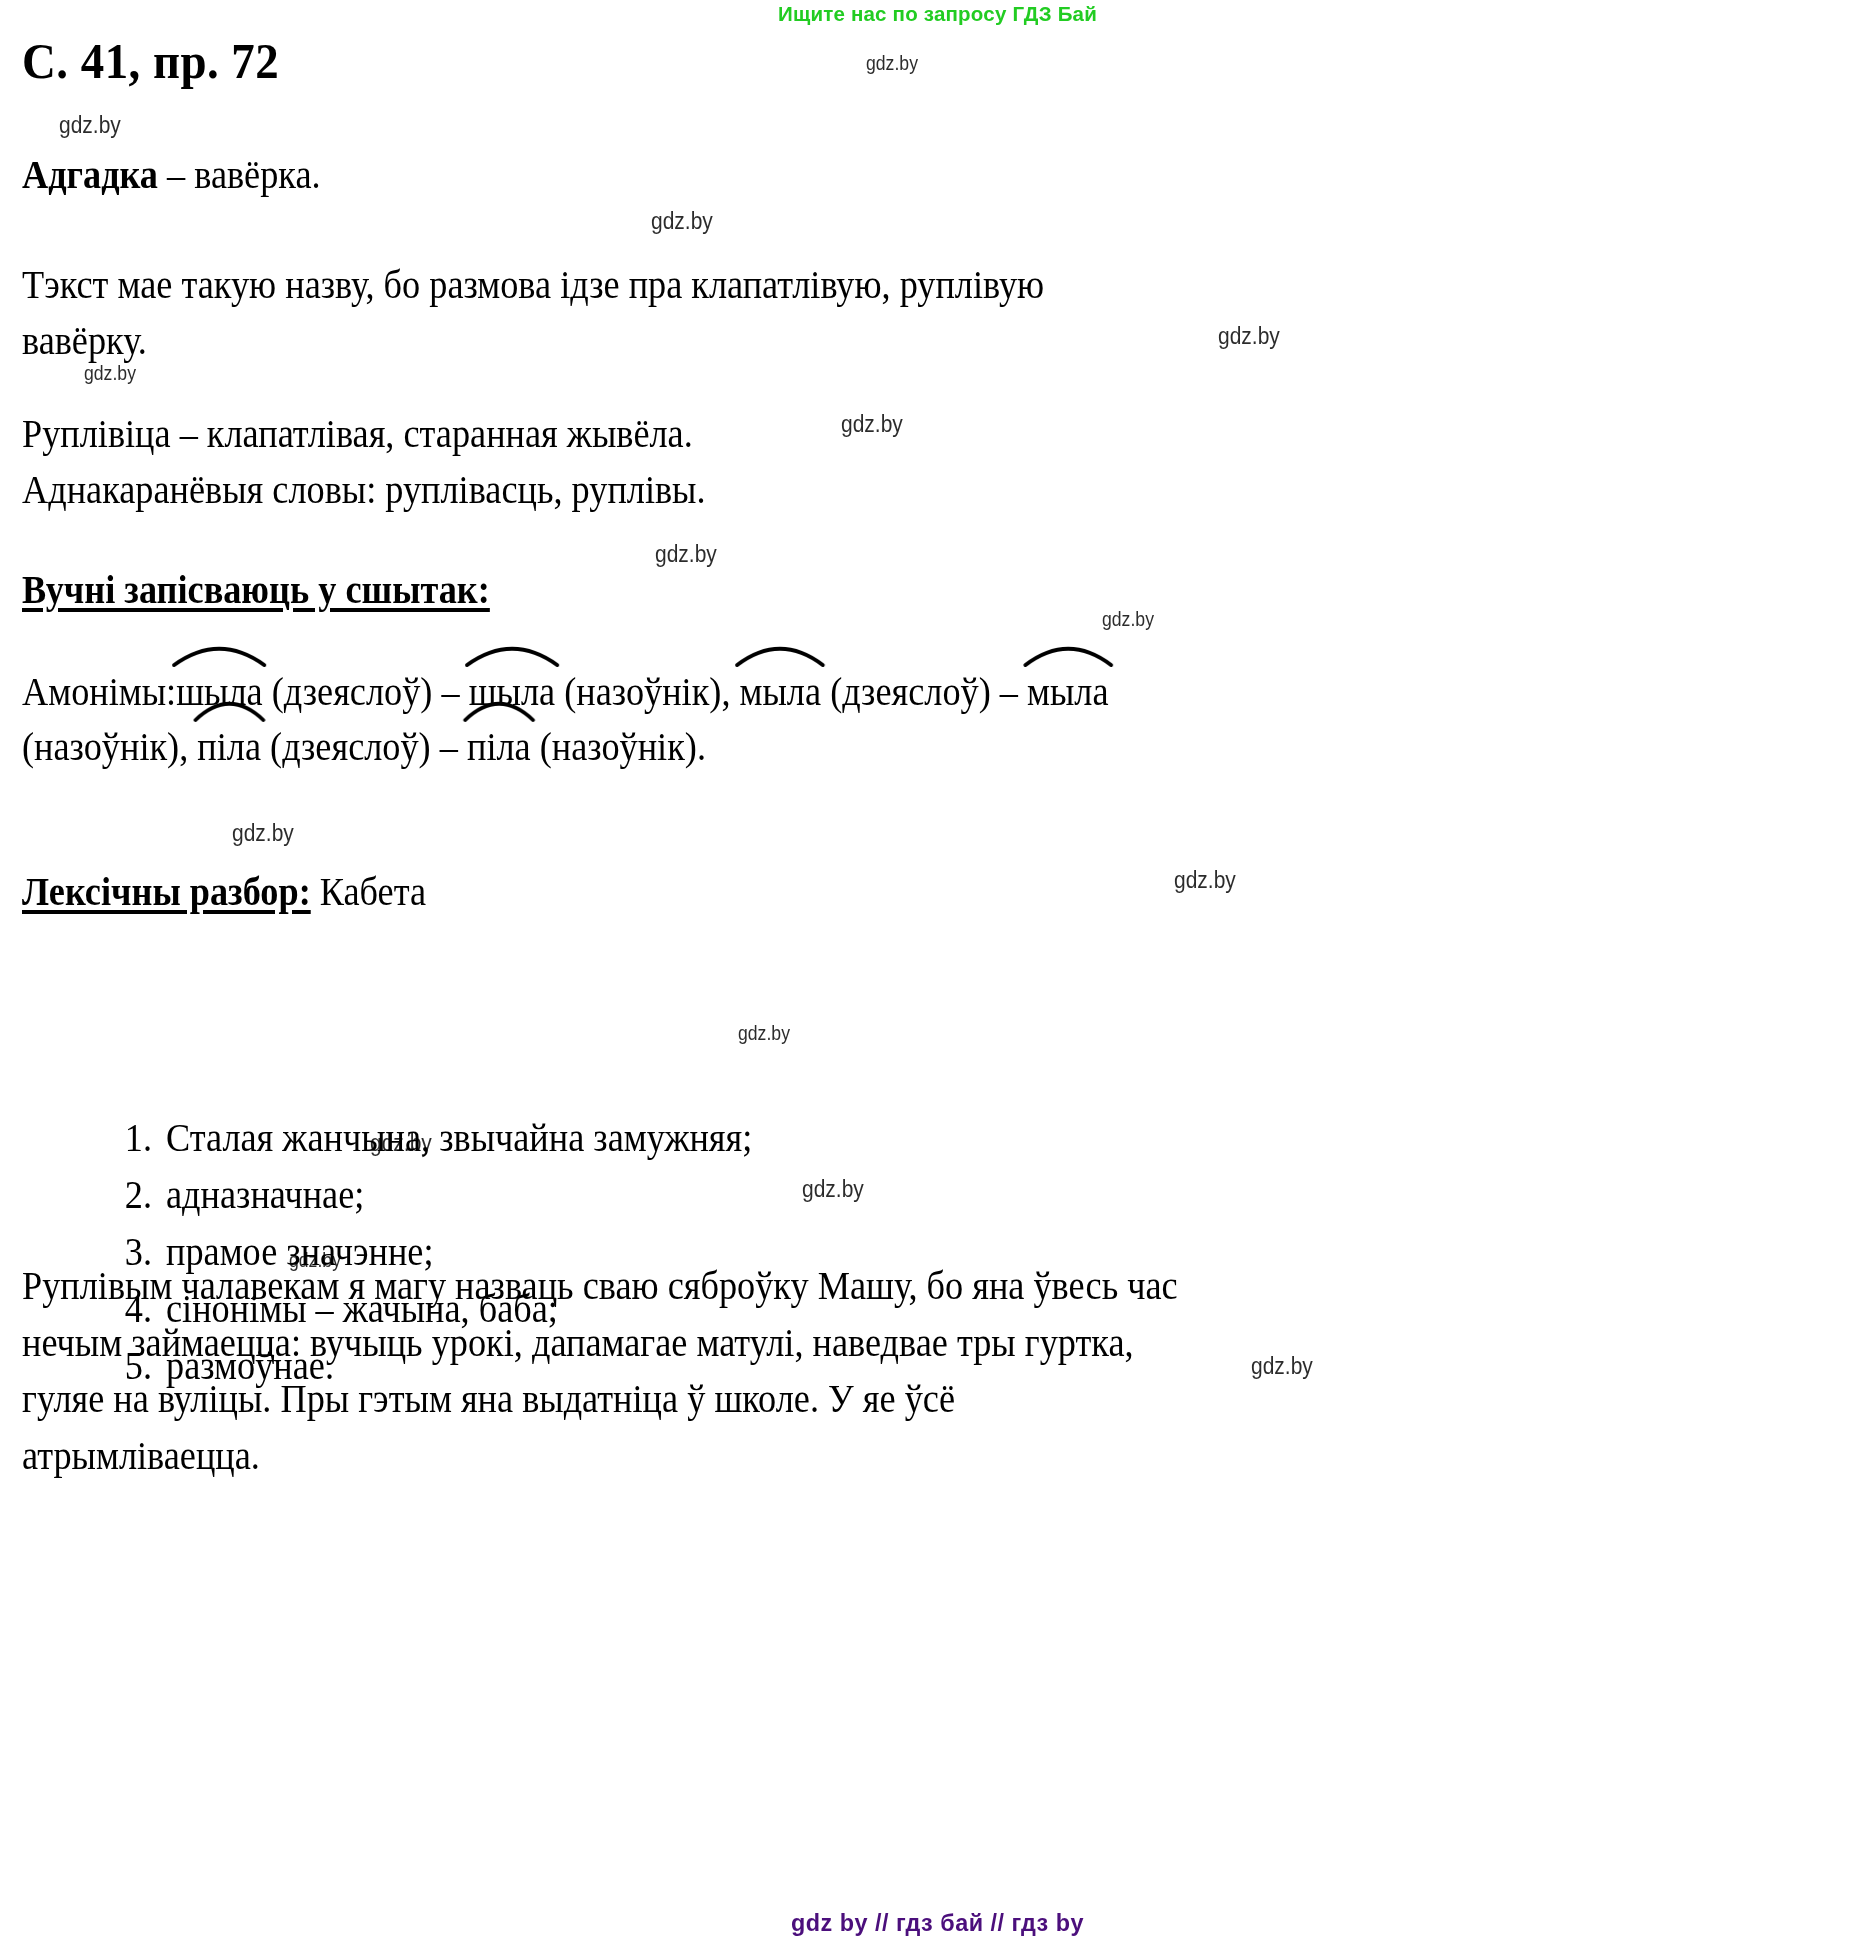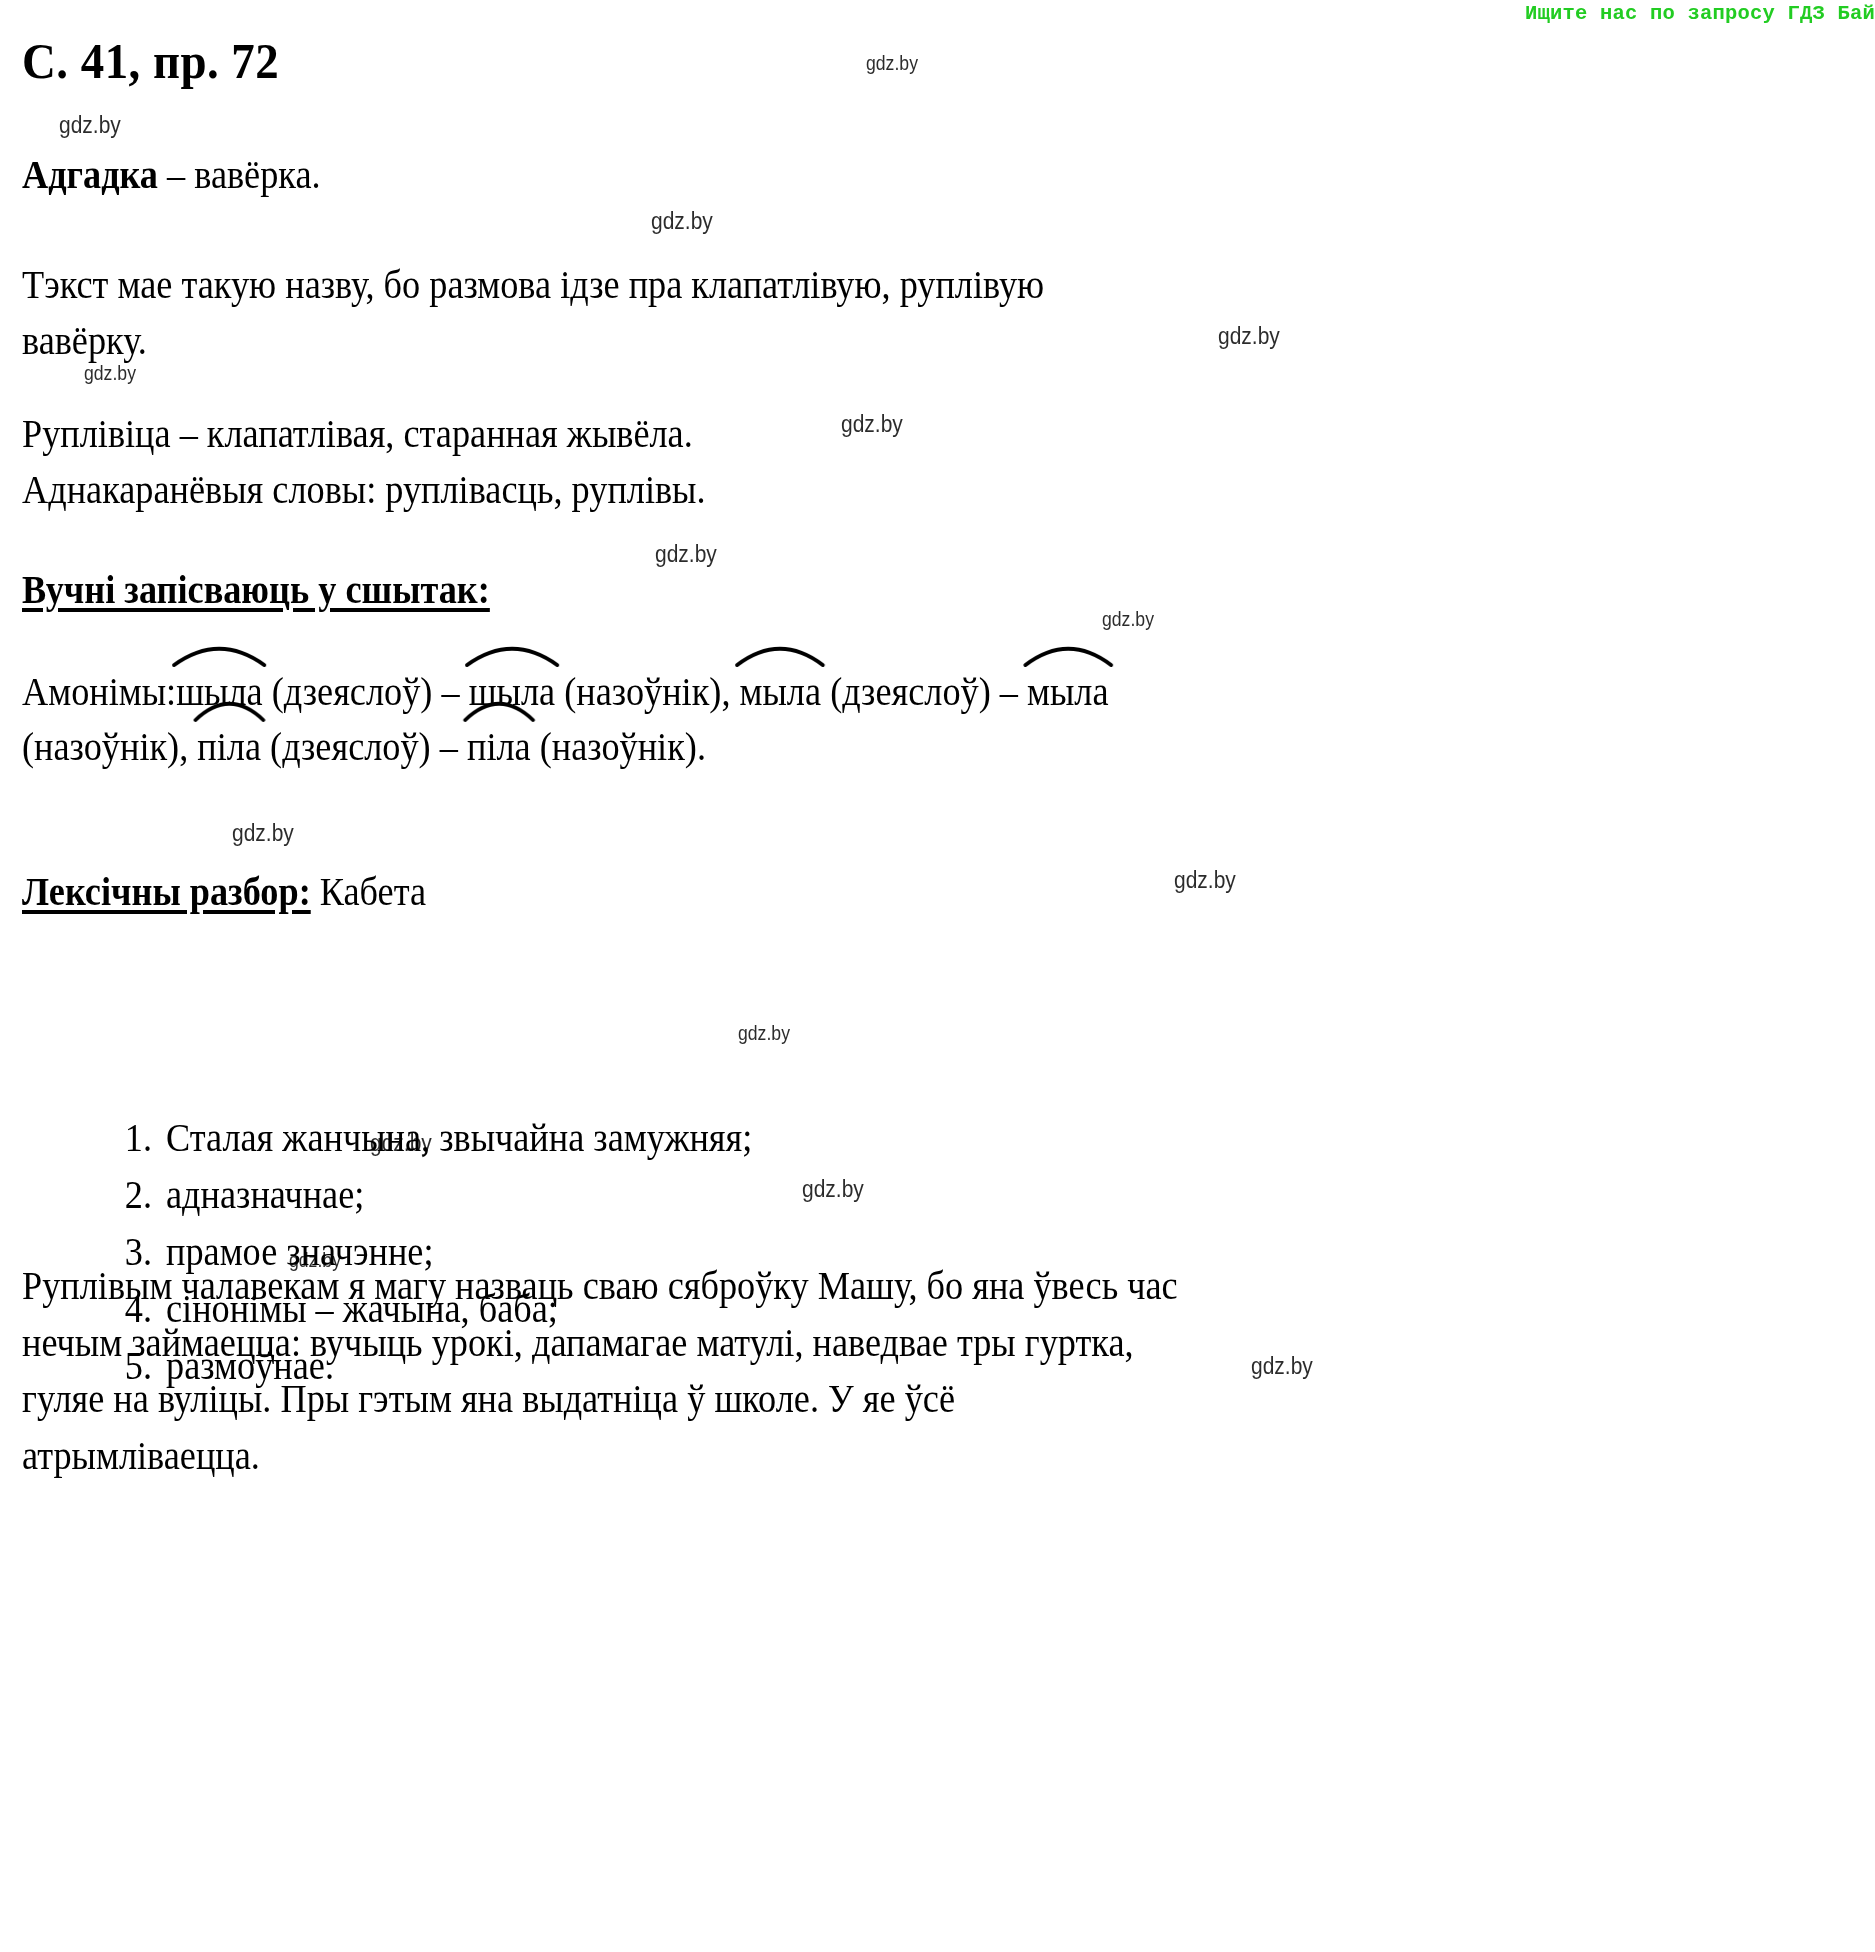--- a/index.html
+++ b/index.html
@@ -23,22 +23,22 @@
     width: 1875px;
     height: 1952px;
   }
 
   
   .top-banner {
     position: absolute;
     left: 0;
     top: 2px;
     width: 1875px;
-    text-align: right;
-    font-family: Liberation Mono, monospace;
+    text-align: center;
+    font-family: Liberation Sans, sans-serif;
     font-size: 20.5px;
     font-weight: 700;
     letter-spacing: 0.2px;
     color: #22cc22;
     white-space: nowrap;
   }
 
   
   .wm {
     position: absolute;
@@ -211,15 +211,16 @@
       <li><span class="num">3.</span><span>прамое значэнне;</span></li>
       <li><span class="num">4.</span><span>сінонімы – жачына, баба;</span></li>
       <li><span class="num">5.</span><span>размоўнае.</span></li>
     </ol>
 
   <div class="para" style="left:21.5px; top:1257px;">Руплівым чалавекам я магу назваць сваю сяброўку Машу, бо яна ўвесь час</div>
   <div class="para" style="left:21.5px; top:1314px;">нечым займаецца: вучыць урокі, дапамагае матулі, наведвае тры гуртка,</div>
   <div class="para" style="left:21.5px; top:1370px;">гуляе на вуліцы. Пры гэтым яна выдатніца ў школе. У яе ўсё</div>
   <div class="para" style="left:21.5px; top:1427px;">атрымліваецца.</div>
 
+  <div class="footer" style="color: rgb(75, 15, 124);">gdz by  //  гдз бай  //  гдз by</div>
 
 </div>
 
 
 </body></html>

